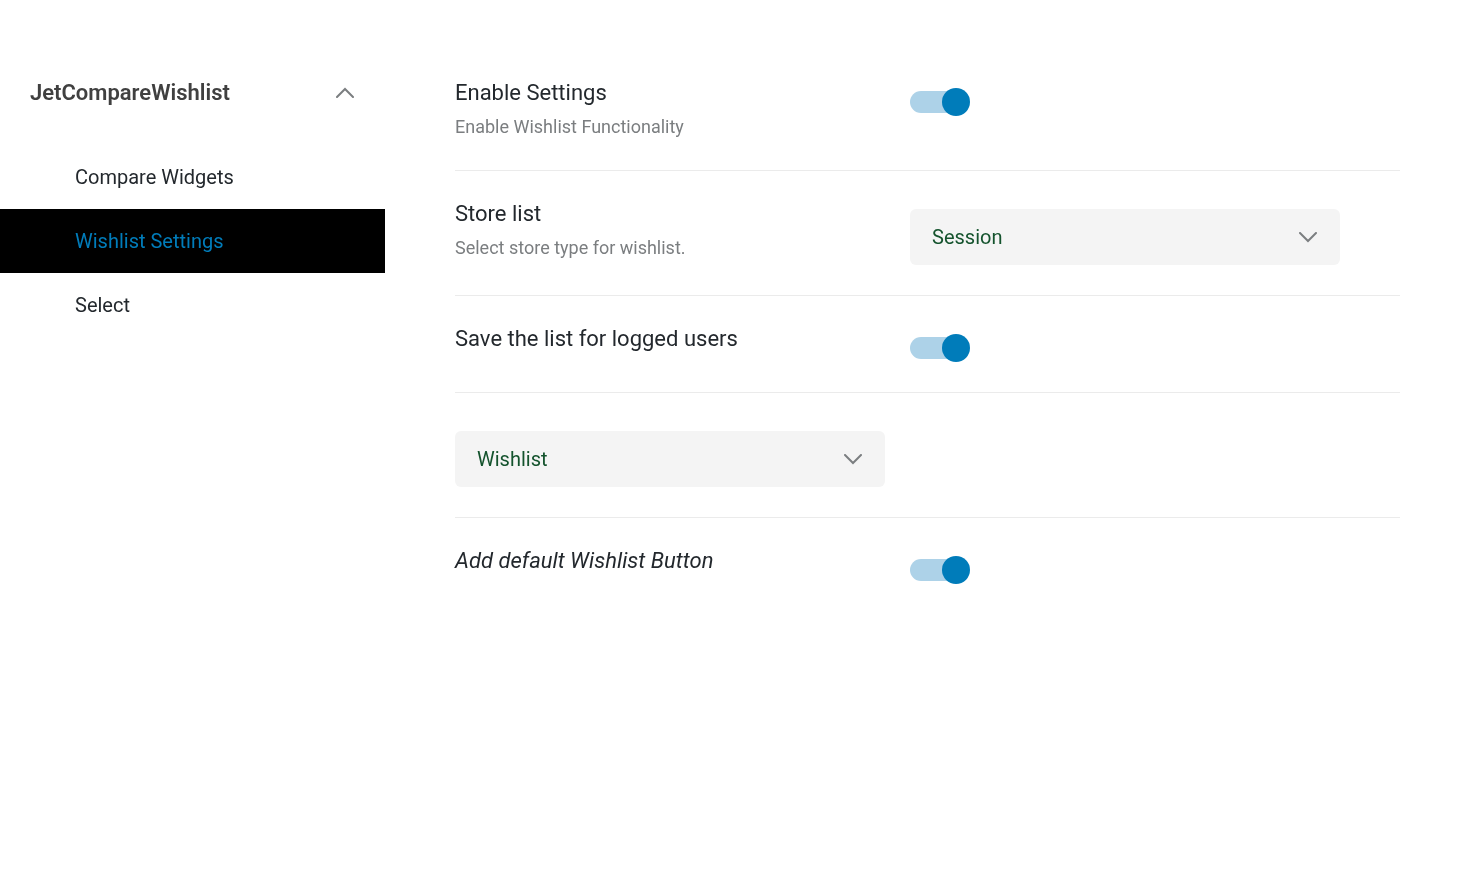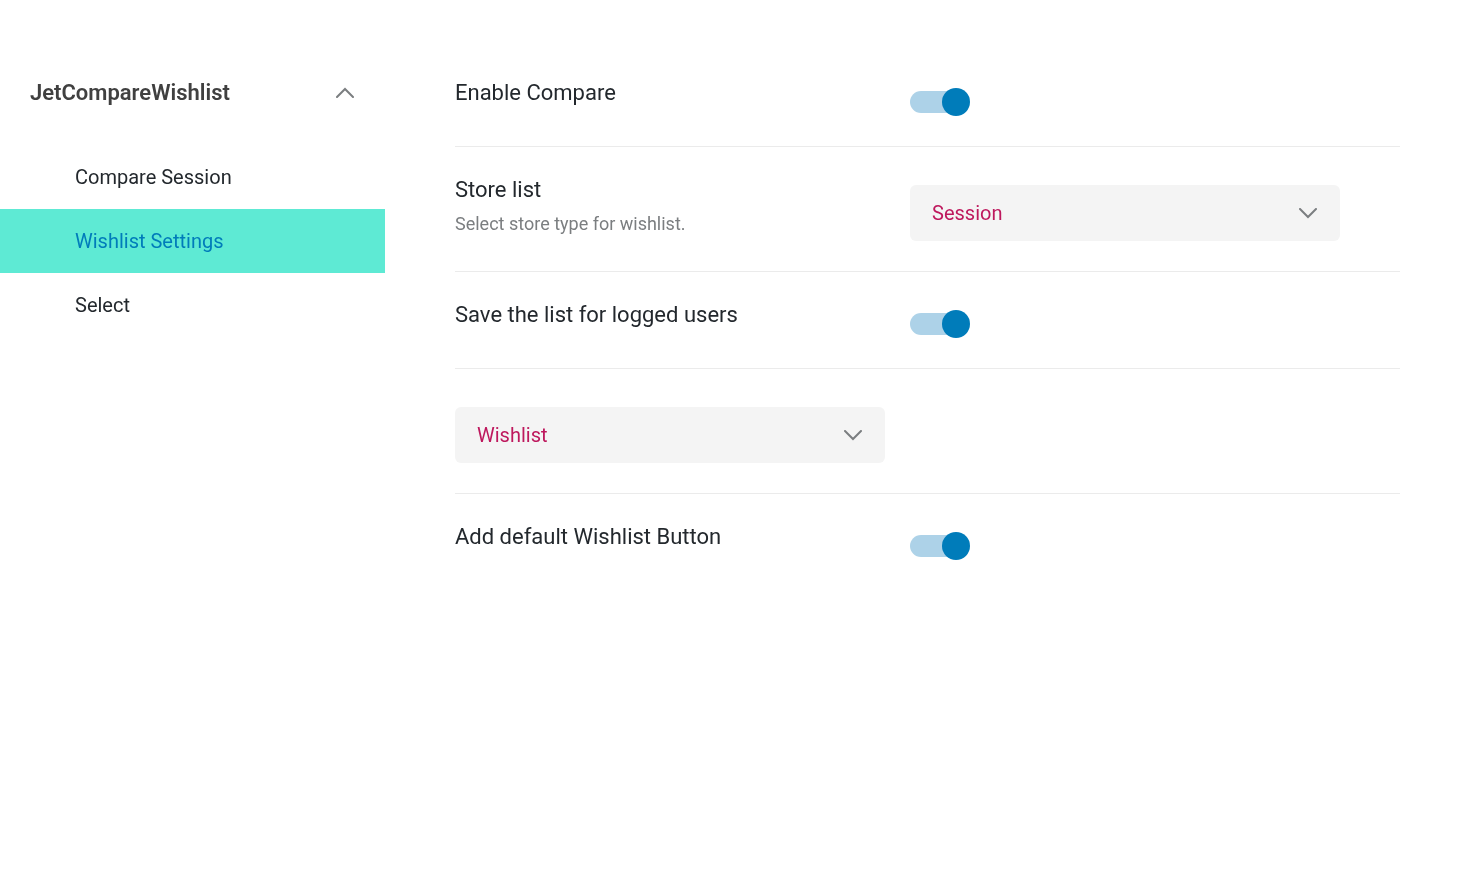--- a/index.html
+++ b/index.html
@@ -44,21 +44,21 @@
     .sidebar-items {
       padding-top: 10px;
     }
     .sidebar-item {
       padding: 20px 30px 20px 75px;
       font-size: 20px;
       color: #23282d;
       cursor: pointer;
     }
     .sidebar-item.active {
-      background: #5eead4;
+      background: #000000;
       color: #007cba;
     }
     .main {
       flex: 1;
       padding-left: 70px;
       padding-right: 80px;
     }
     .setting-row {
       display: flex;
       align-items: flex-start;
@@ -115,21 +115,21 @@
       border-radius: 50%;
     }
     .select {
       width: 100%;
       max-width: 430px;
       background: #f4f4f4;
       border: none;
       border-radius: 6px;
       padding: 16px 22px;
       font-size: 20px;
-      color: #be185d;
+      color: #14532d;
       display: flex;
       align-items: center;
       justify-content: space-between;
       cursor: pointer;
     }
     .select-chevron {
       width: 20px;
       height: 20px;
       display: flex;
       align-items: center;
@@ -144,36 +144,37 @@
     <div class="sidebar-header">
       <span class="sidebar-title">JetCompareWishlist</span>
       <span class="chevron">
         <svg width="18" height="11" viewBox="0 0 18 11" fill="none">
           <path d="M1 10L9 2L17 10" stroke="#7b7e80" stroke-width="2" stroke-linecap="round"></path>
         </svg>
       </span>
     </div>
     <div class="sidebar-items">
       <div class="sidebar-item">
-        <span>Compare Session</span>
+        <span>Compare Widgets</span>
       </div>
       <div class="sidebar-item active">
         <span>Wishlist Settings</span>
       </div>
       <div class="sidebar-item">
         <span>Select</span>
       </div>
     </div>
   </div>
 
   <div class="main">
 
     <div class="setting-row">
       <div class="setting-label-col">
-        <div class="setting-title">Enable Compare</div>
+        <div class="setting-title">Enable Settings</div>
+        <div class="setting-desc">Enable Wishlist Functionality</div>
       </div>
       <div class="setting-control-col">
         <div class="toggle">
           <div class="toggle-track"></div>
           <div class="toggle-thumb"></div>
         </div>
       </div>
     </div>
 
     <div class="setting-row">
@@ -211,21 +212,21 @@
           <span>Wishlist</span>
           <span class="select-chevron">
             <svg width="18" height="11" viewBox="0 0 18 11" fill="none">
               <path d="M1 1L9 9L17 1" stroke="#7b7e80" stroke-width="2" stroke-linecap="round"></path>
             </svg>
           </span>
         </div>
       </div>
     </div>
 
-    <div class="setting-row" style="border-bottom:none;">
+    <div class="setting-row" style="border-bottom:none;font-style:italic;">
       <div class="setting-label-col">
         <div class="setting-title">Add default Wishlist Button</div>
       </div>
       <div class="setting-control-col">
         <div class="toggle">
           <div class="toggle-track"></div>
           <div class="toggle-thumb"></div>
         </div>
       </div>
     </div>

